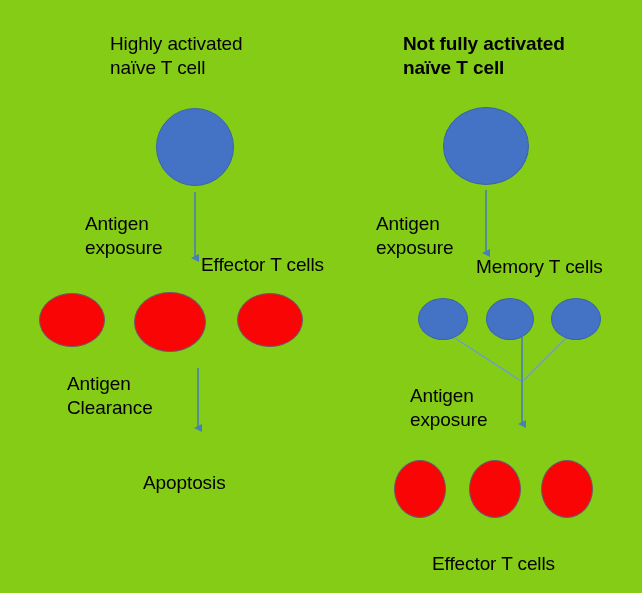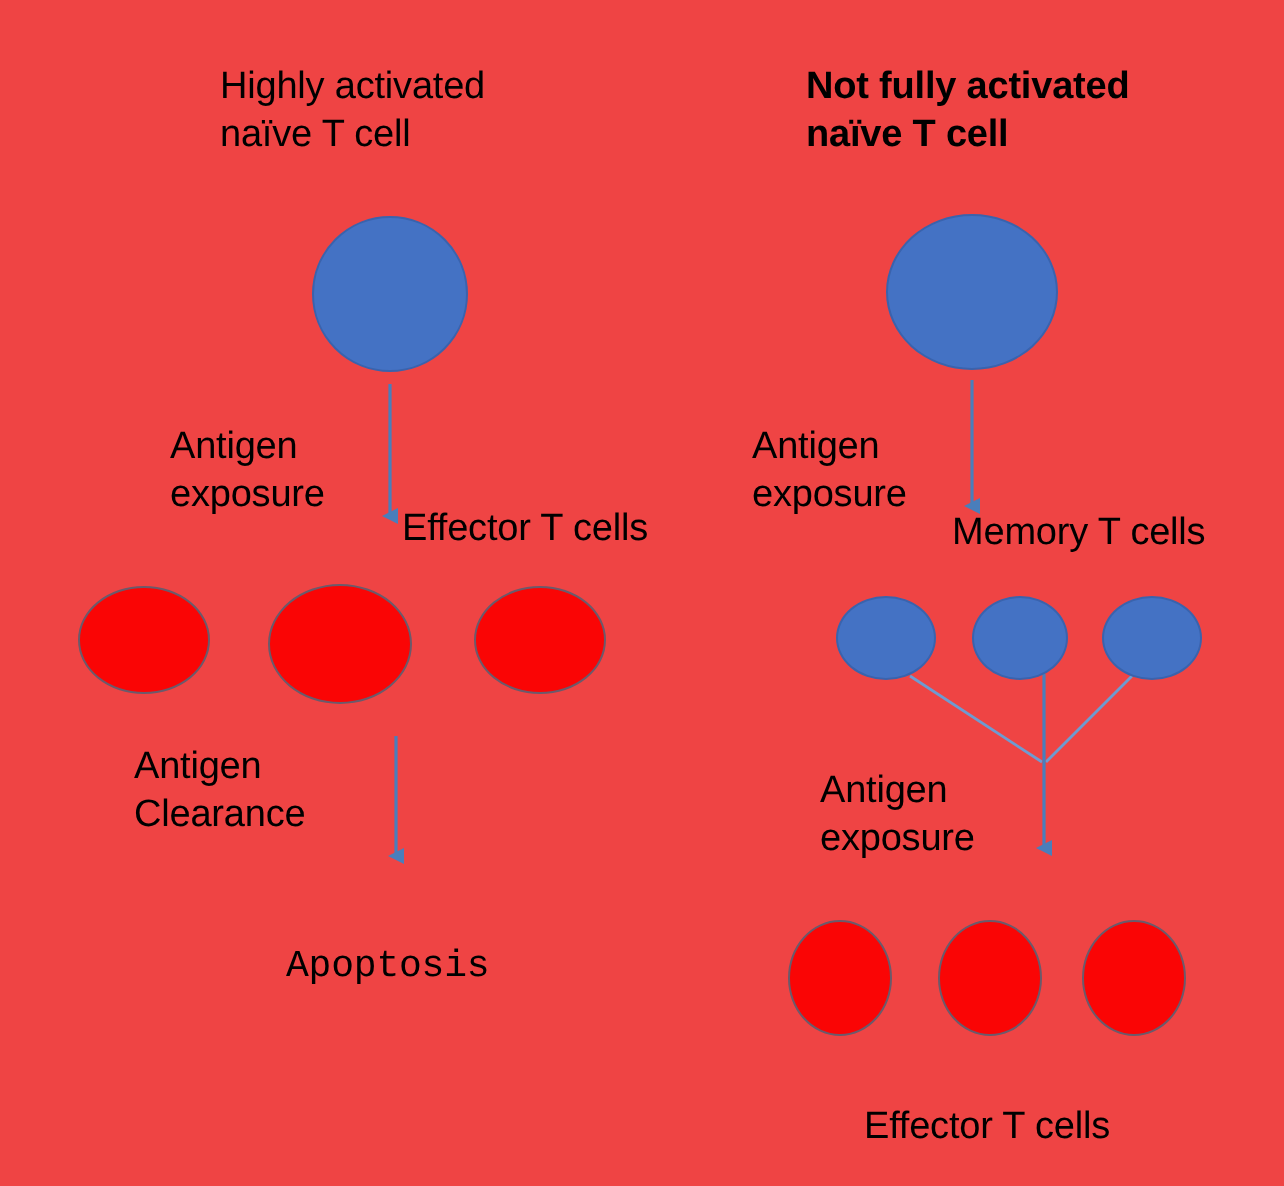--- a/index.html
+++ b/index.html
@@ -7,21 +7,21 @@
     padding: 0;
     background: #ffffff;
   }
   body {
     font-family: "Liberation Sans", sans-serif;
   }
   #diagram-root {
     position: relative;
     width: 642px;
     height: 593px;
-    background: #ef4444;
+    background: #84cc16;
     overflow: hidden;
   }
   .label {
     position: absolute;
     color: #000000;
     font-family: "Liberation Sans", sans-serif;
     font-size: 19px;
     line-height: 24px;
     white-space: pre;
     letter-spacing: -0.1px;
@@ -90,21 +90,21 @@
 
   <div class="label" style="left:201px; top:253px;">Effector T cells</div>
 
   <div class="cell effector" style="left:39px; top:293px; width:66px; height:54px;"></div>
   <div class="cell effector" style="left:134px; top:292px; width:72px; height:60px;"></div>
   <div class="cell effector" style="left:237px; top:293px; width:66px; height:54px;"></div>
 
   <div class="label two-line" style="left:67px; top:372px; width:140px;">Antigen
 Clearance</div>
 
-  <div class="label" style="left:143px; top:471px;font-family:Liberation Mono, monospace;">Apoptosis</div>
+  <div class="label" style="left:143px; top:471px;">Apoptosis</div>
 
   <div class="label two-line" style="left:403px; top:32px; width:220px;font-weight:bold;">Not fully activated
 naïve T cell</div>
 
   <div class="cell naive" style="left:443px; top:107px; width:86px; height:78px;"></div>
 
   <div class="label two-line" style="left:376px; top:212px; width:120px;">Antigen
 exposure</div>
 
   <div class="label" style="left:476px; top:255px;">Memory T cells</div>

